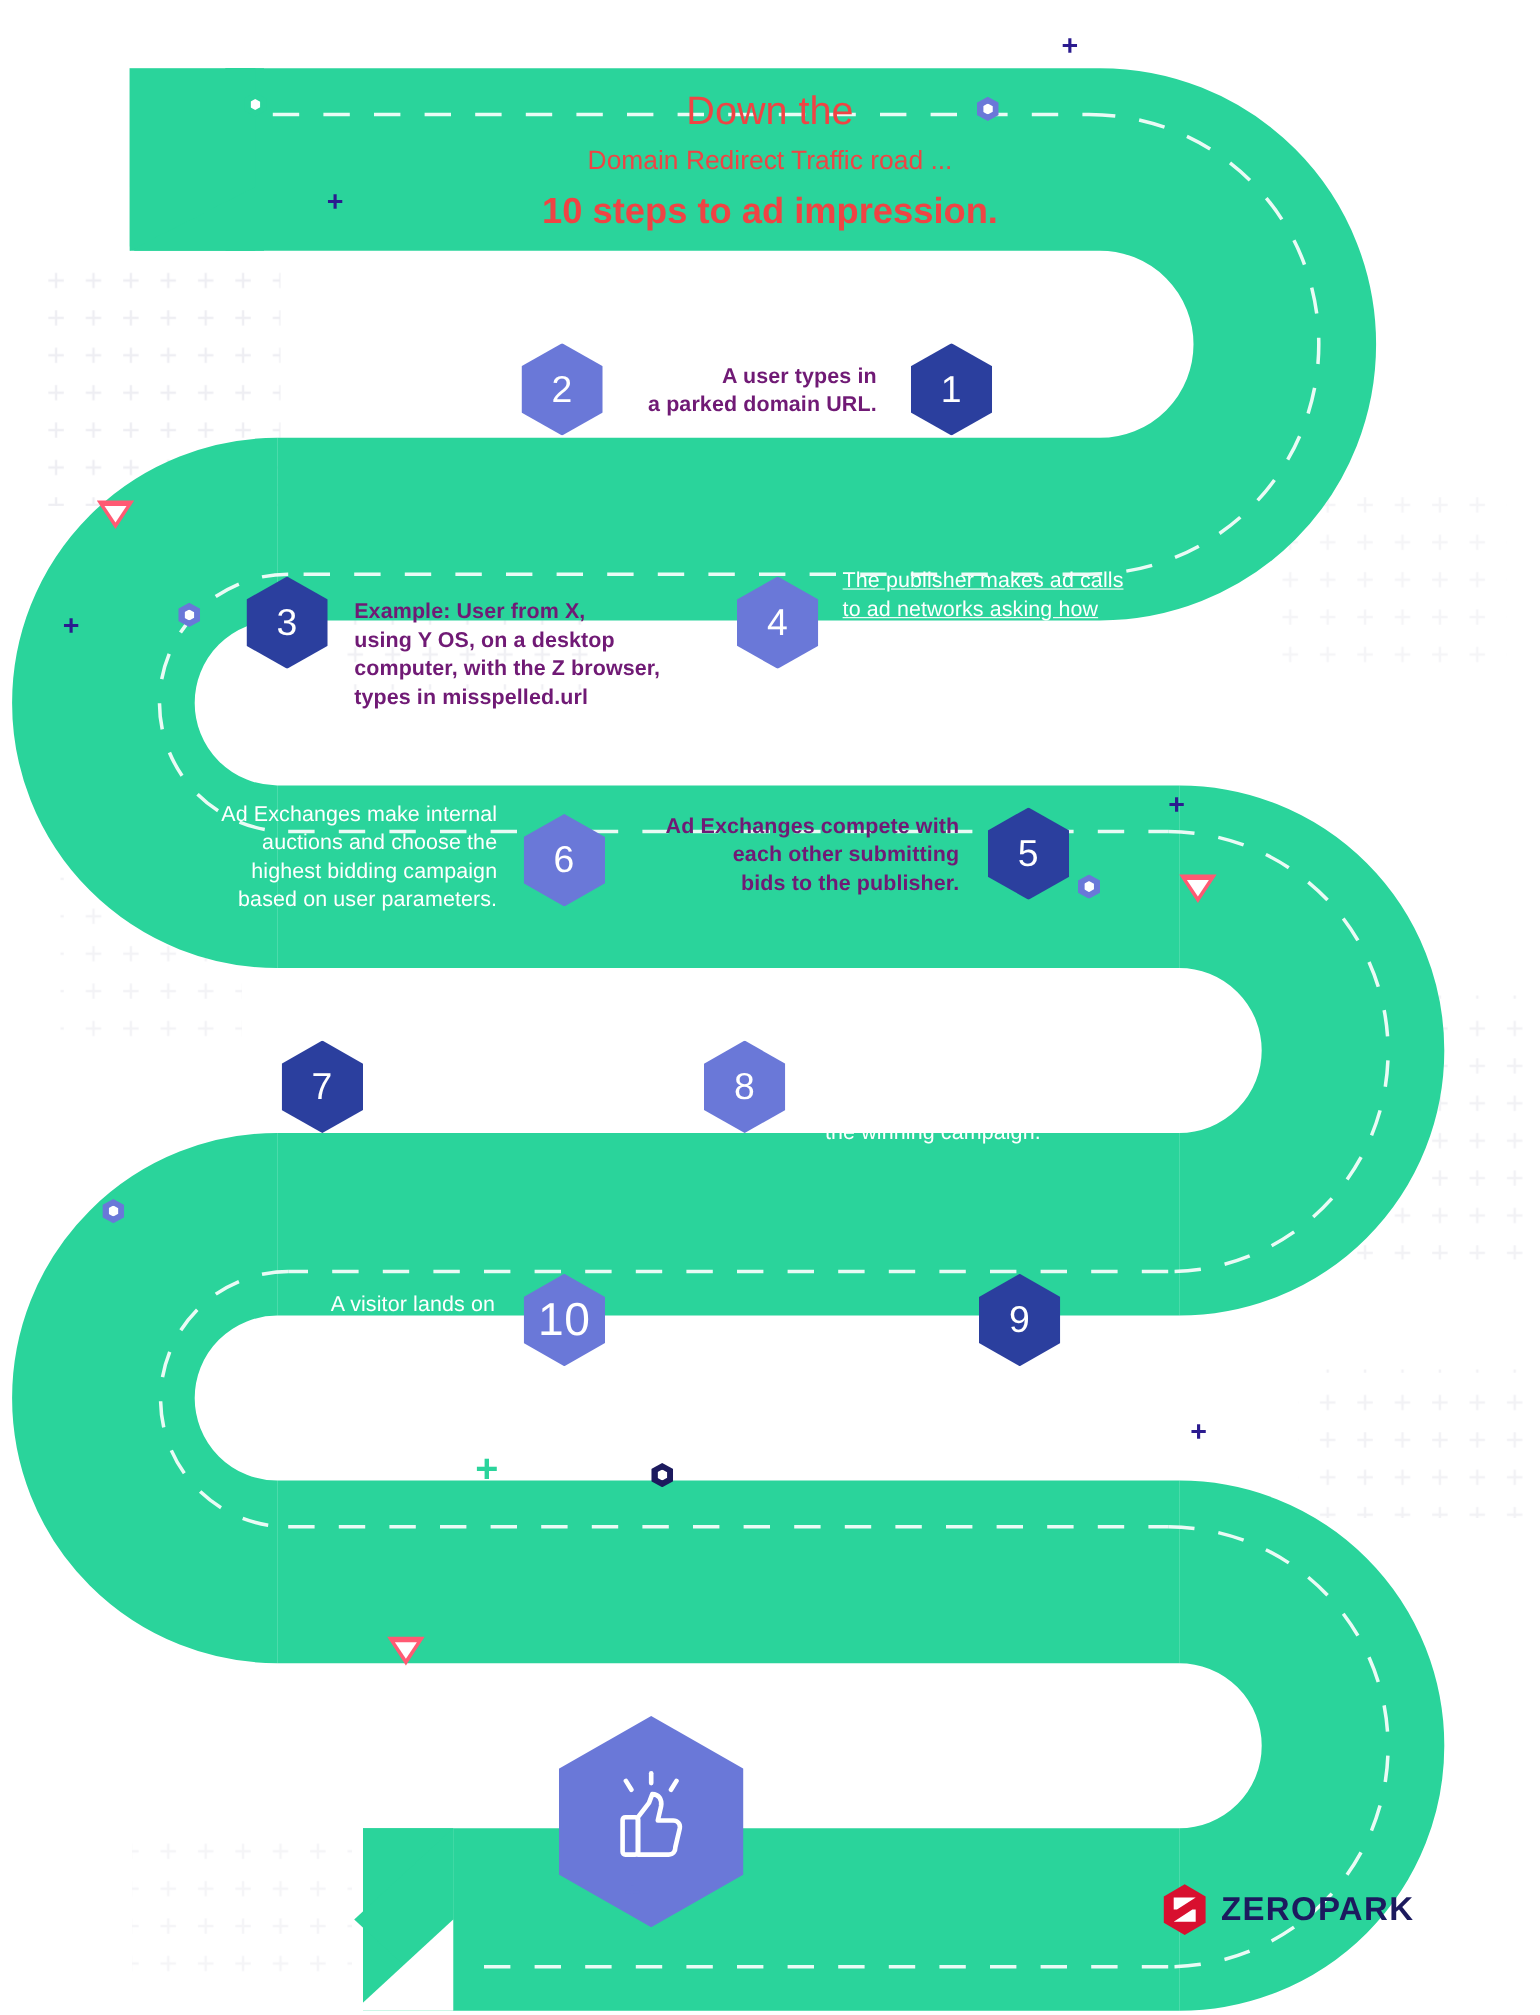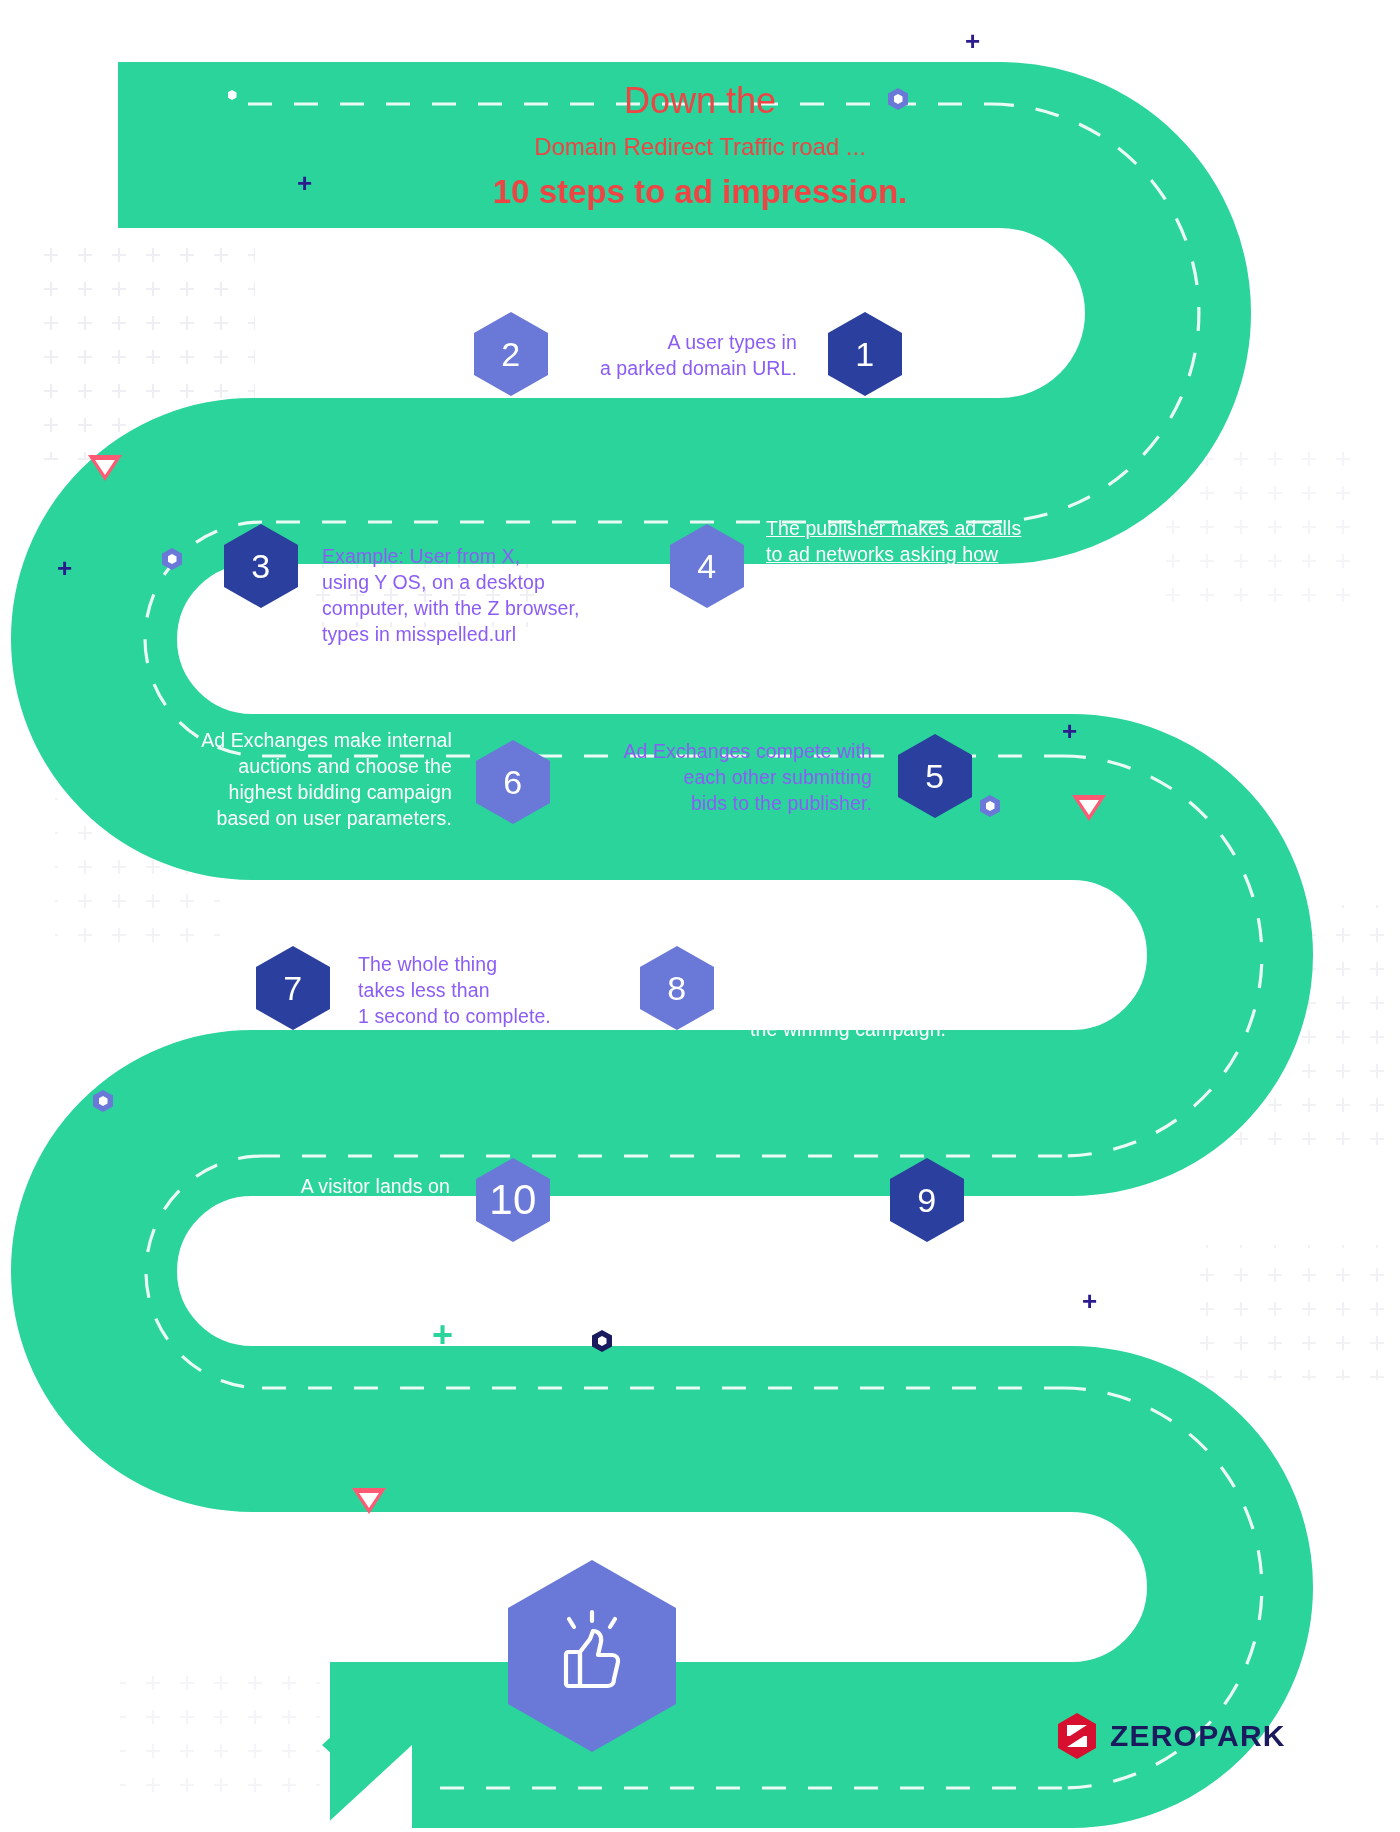--- a/index.html
+++ b/index.html
@@ -20,21 +20,21 @@
 
   
   .step-text {
     position:absolute;
     font-size:19.5px;
     line-height:26px;
     letter-spacing:0.1px;
     white-space:pre-line;
   }
   .t-white { color:#ffffff; }
-  .t-navy  { color:#8b5cf6; }
+  .t-navy  { color:#701a75;font-weight:bold; }
   .ta-right { text-align:right; }
   .ta-left  { text-align:left; }
 
   
   .hex {
     position:absolute;
     width:74px; height:84px;
     display:flex; align-items:center; justify-content:center;
     clip-path:polygon(50% 0%, 100% 25%, 100% 75%, 50% 100%, 0% 75%, 0% 25%);
     color:#ffffff;
@@ -317,23 +317,20 @@
     <span>6</span>
   </div>
   <div class="step-text t-white ta-right" style="left:168px; top:727px; width:284px;">Ad Exchanges make internal
 auctions and choose the
 highest bidding campaign
 based on user parameters.</div>
 
   <div class="hex dark" style="left:256px; top:946px;">
     <span>7</span>
   </div>
-  <div class="step-text t-navy ta-left" style="left:358px; top:951px; width:250px;">The whole thing
-takes less than
-1 second to complete.</div>
 
   <div class="hex light" style="left:640px; top:946px;">
     <span>8</span>
   </div>
   <div class="step-text t-white ta-left" style="left:750px; top:938px; width:260px;">The winning ad exchange
 redirects a visitor to the
 destination URL of
 the winning campaign.</div>
 
   <div class="hex dark" style="left:890px; top:1158px;">

